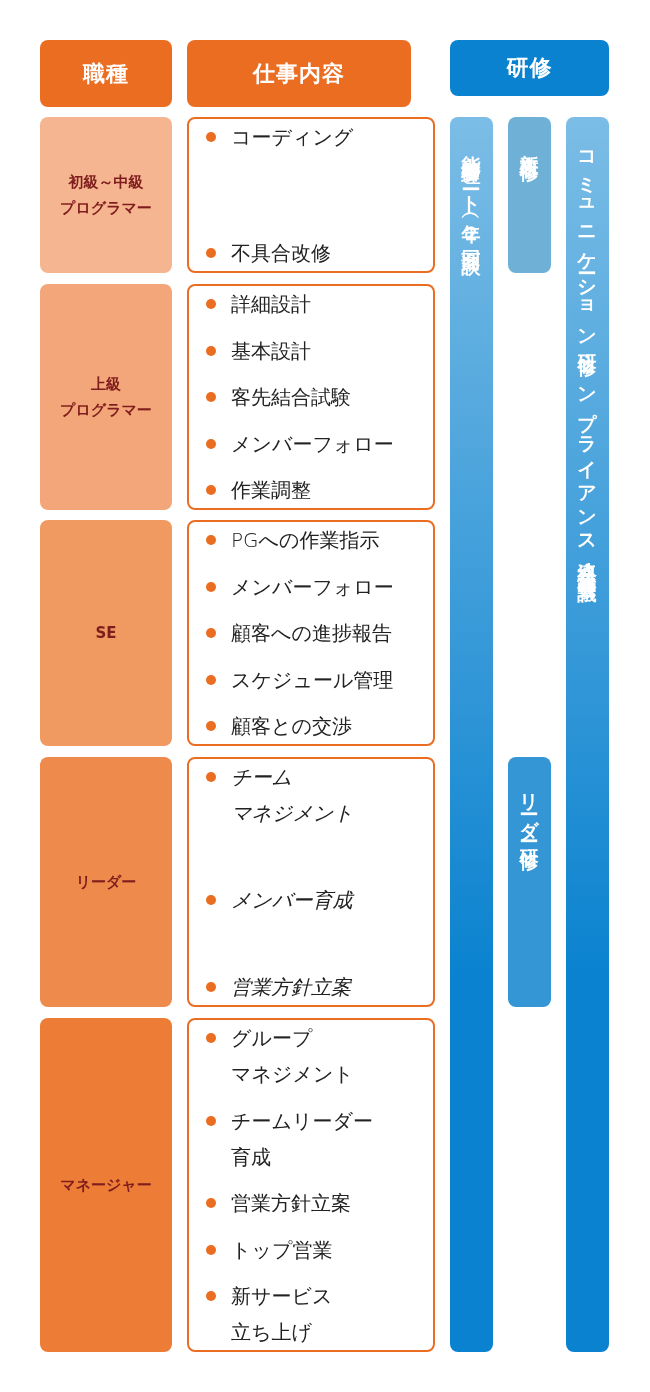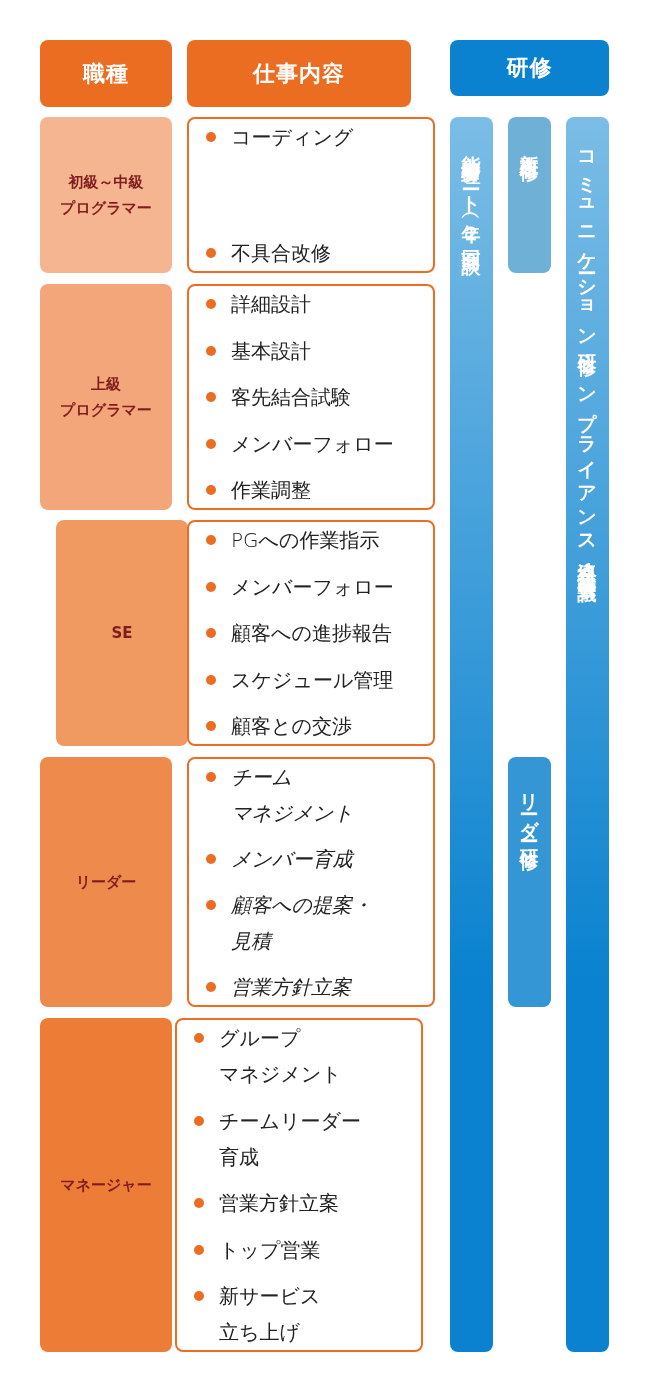--- a/index.html
+++ b/index.html
@@ -44,41 +44,39 @@
 <div class="abs role" style="left:40px;top:284px;width:132px;height:226px;background:#f3a679;">上級
 プログラマー</div>
 <div class="abs duties" style="left:187px;top:284px;width:248px;height:226px;">
   <div class="duty">詳細設計</div>
   <div class="duty">基本設計</div>
   <div class="duty">客先結合試験</div>
   <div class="duty">メンバーフォロー</div>
   <div class="duty">作業調整</div>
 </div>
 
-<div class="abs role" style="left:56px;top:520px;width:132px;height:226px;background:#f09a62;">SE</div>
+<div class="abs role" style="left:40px;top:520px;width:132px;height:226px;background:#f09a62;">SE</div>
 <div class="abs duties" style="left:187px;top:520px;width:248px;height:226px;">
   <div class="duty">PGへの作業指示</div>
   <div class="duty">メンバーフォロー</div>
   <div class="duty">顧客への進捗報告</div>
   <div class="duty">スケジュール管理</div>
   <div class="duty">顧客との交渉</div>
 </div>
 
 <div class="abs role" style="left:40px;top:757px;width:132px;height:250px;background:#ee8b4c;">リーダー</div>
 <div class="abs duties" style="left:187px;top:757px;width:248px;height:250px;font-style:italic;">
   <div class="duty">チーム
 マネジメント</div>
   <div class="duty">メンバー育成</div>
-  <div class="duty">顧客への提案・
-見積</div>
   <div class="duty">営業方針立案</div>
 </div>
 
 <div class="abs role" style="left:40px;top:1018px;width:132px;height:334px;background:#ec7c36;">マネージャー</div>
-<div class="abs duties" style="left:175px;top:1018px;width:248px;height:334px;">
+<div class="abs duties" style="left:187px;top:1018px;width:248px;height:334px;">
   <div class="duty">グループ
 マネジメント</div>
   <div class="duty">チームリーダー
 育成</div>
   <div class="duty">営業方針立案</div>
   <div class="duty">トップ営業</div>
   <div class="duty">新サービス
 立ち上げ</div>
 </div>
 

